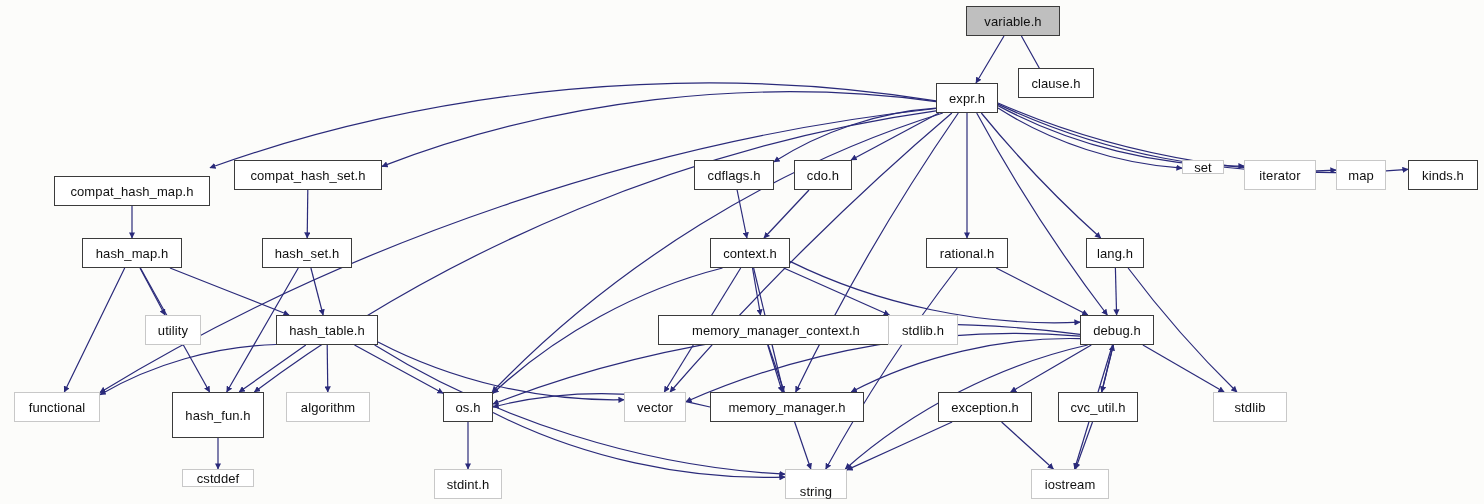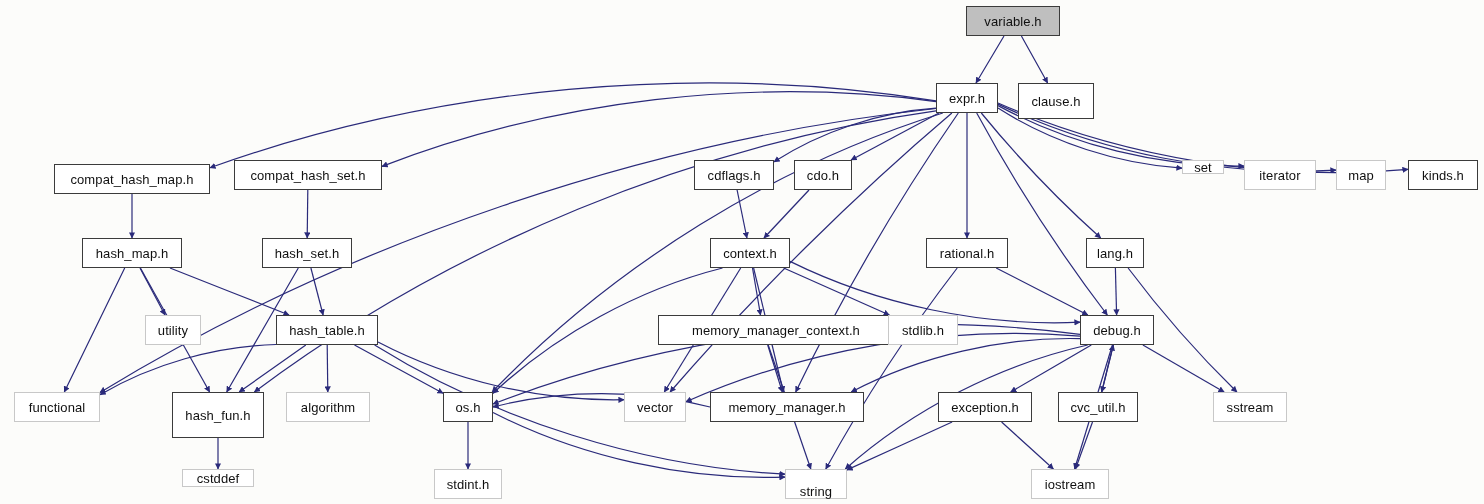--- a/index.html
+++ b/index.html
@@ -127,24 +127,24 @@
         <path d="M 710.0 407.0 C 640.6 389.1, 562.4 389.1, 493.0 407.0" fill="none" stroke="#2a2a7a" stroke-width="1.2" marker-end="url(#arrow)"></path>
       </g>
   </svg>
   <div id="nodes-layer">
       <div class="node root" style="left: 966px; top: 6px; width: 94px; height: 30px;">
         <span>variable.h</span>
       </div>
       <div class="node project" style="left: 936px; top: 83px; width: 62px; height: 30px;">
         <span>expr.h</span>
       </div>
-      <div class="node project" style="left: 1018px; top: 83px; width: 76px; height: 36px;">
+      <div class="node project" style="left: 1018px; top: 68px; width: 76px; height: 30px;">
         <span>clause.h</span>
       </div>
-      <div class="node project" style="left: 54px; top: 164px; width: 156px; height: 30px;">
+      <div class="node project" style="left: 54px; top: 176px; width: 156px; height: 30px;">
         <span>compat_hash_map.h</span>
       </div>
       <div class="node project" style="left: 234px; top: 160px; width: 148px; height: 30px;">
         <span>compat_hash_set.h</span>
       </div>
       <div class="node project" style="left: 694px; top: 160px; width: 80px; height: 30px;">
         <span>cdflags.h</span>
       </div>
       <div class="node project" style="left: 794px; top: 160px; width: 58px; height: 30px;">
         <span>cdo.h</span>
@@ -209,21 +209,21 @@
       <div class="node project" style="left: 710px; top: 392px; width: 154px; height: 30px;">
         <span>memory_manager.h</span>
       </div>
       <div class="node project" style="left: 938px; top: 392px; width: 94px; height: 30px;">
         <span>exception.h</span>
       </div>
       <div class="node project" style="left: 1058px; top: 392px; width: 80px; height: 30px;">
         <span>cvc_util.h</span>
       </div>
       <div class="node system" style="left: 1213px; top: 392px; width: 74px; height: 30px;">
-        <span>sstream</span>
+        <span>stdlib</span>
       </div>
       <div class="node system" style="left: 182px; top: 469px; width: 72px; height: 18px; align-items: center;">
         <span>cstddef</span>
       </div>
       <div class="node system" style="left: 434px; top: 469px; width: 68px; height: 30px;">
         <span>stdint.h</span>
       </div>
       <div class="node system" style="left: 785px; top: 469px; width: 62px; height: 30px; align-items: flex-end;">
         <span>string</span>
       </div>

